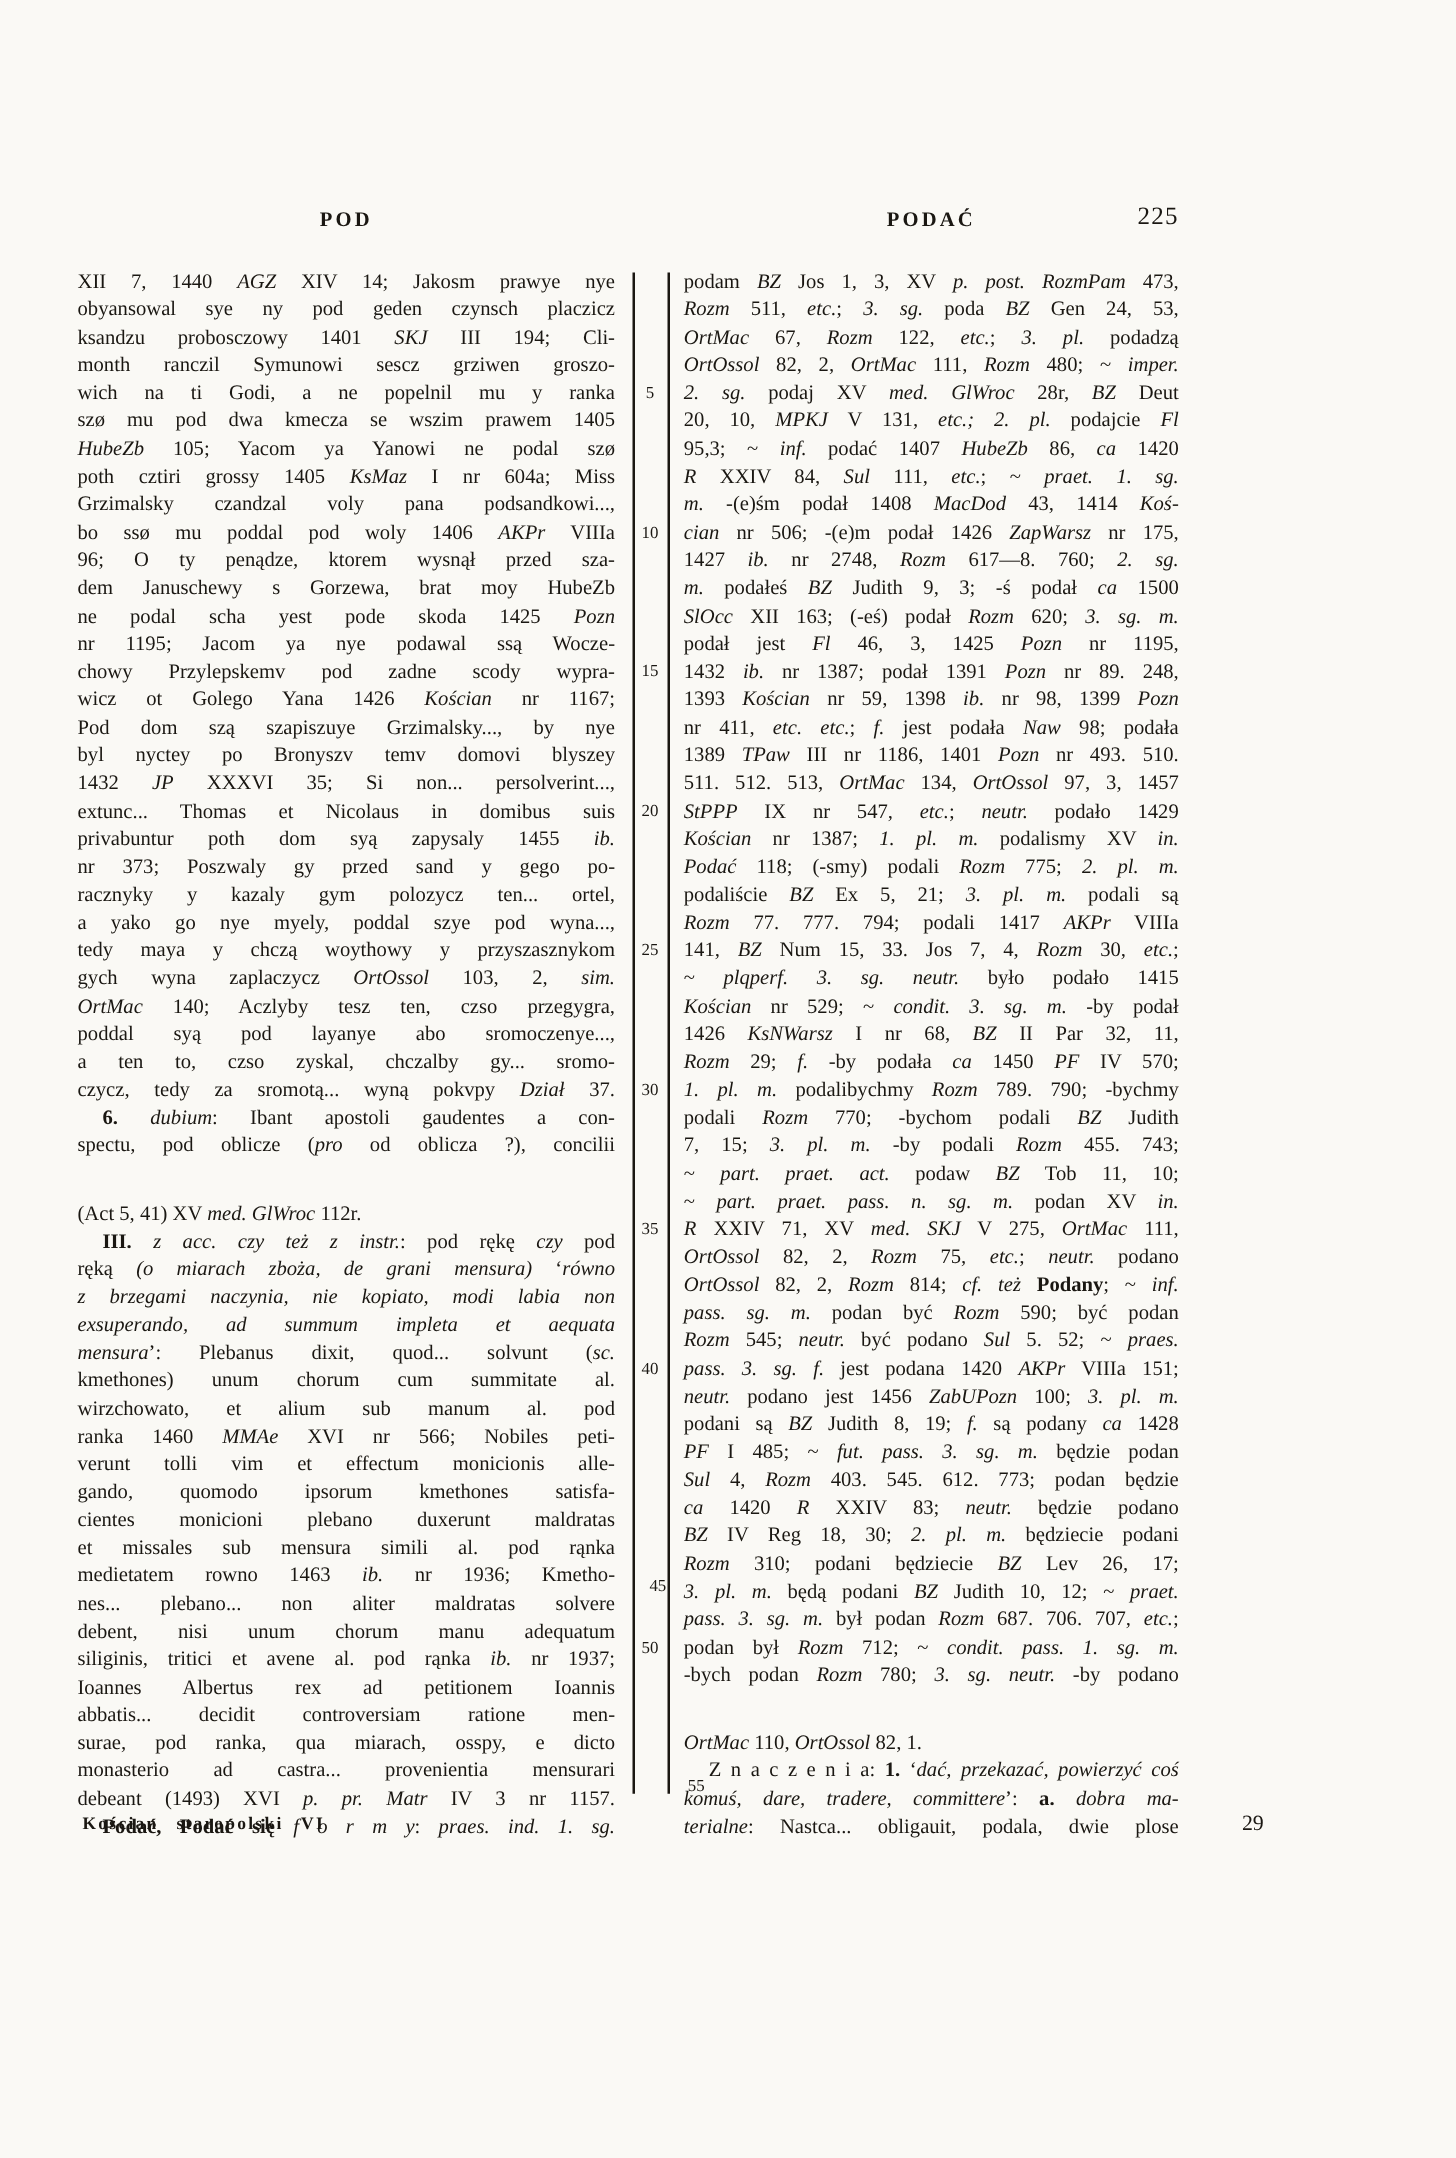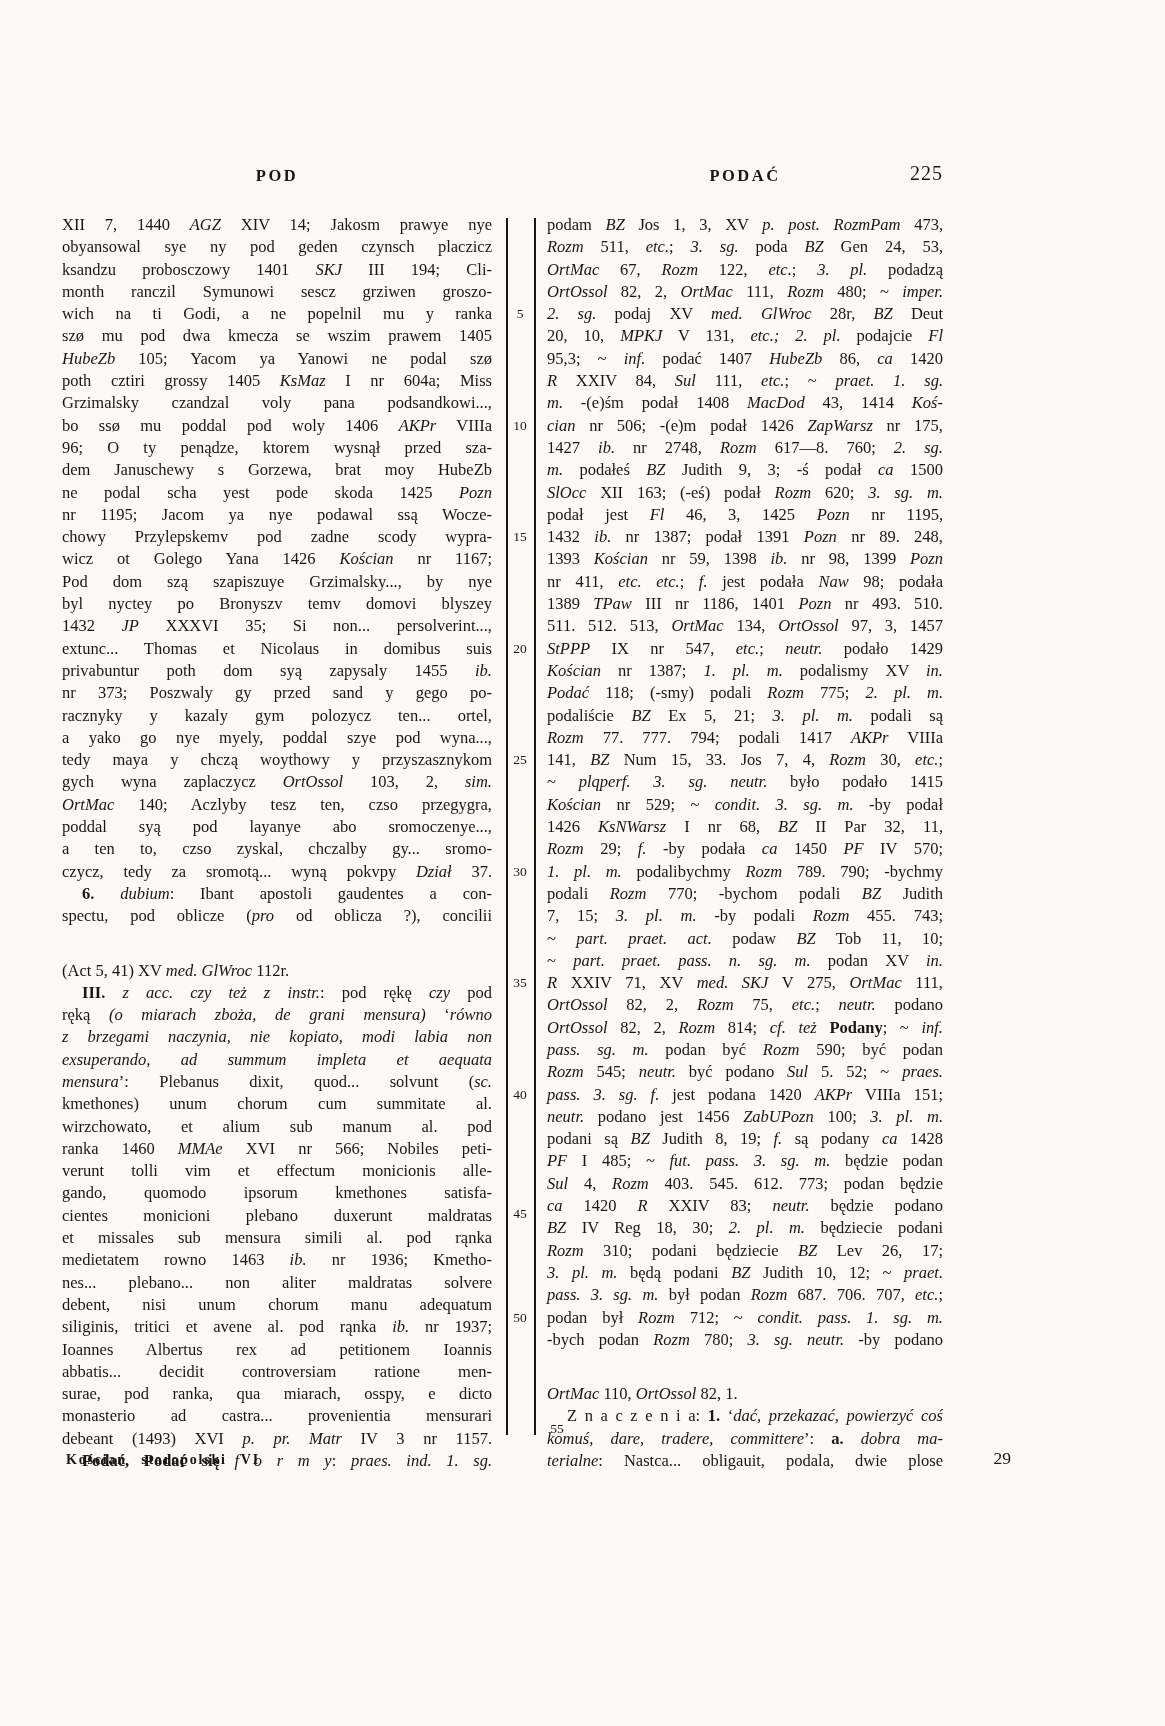--- a/index.html
+++ b/index.html
@@ -89,21 +89,21 @@
 
   <div id="gutter">
       <div class="gutter-num" style="top: 303.2px;">5</div>
       <div class="gutter-num" style="top: 414.7px;">10</div>
       <div class="gutter-num" style="top: 526.2px;">15</div>
       <div class="gutter-num" style="top: 637.7px;">20</div>
       <div class="gutter-num" style="top: 749.2px;">25</div>
       <div class="gutter-num" style="top: 860.7px;">30</div>
       <div class="gutter-num" style="top: 972.2px;">35</div>
       <div class="gutter-num" style="top: 1083.7px;">40</div>
-      <div class="gutter-num" style="top: 1203px;">45</div>
+      <div class="gutter-num" style="top: 1258px; text-align: right;">45</div>
       <div class="gutter-num" style="top: 1306.7px;">50</div>
       <div class="gutter-num" style="top: 1418.2px; margin-left: 37px;">55</div>
     </div>
 
   <div class="col col-left" id="col-left">
       <div class="line">XII 7, 1440 <i>AGZ</i> XIV 14; Jakosm prawye nye</div>
       <div class="line">obyansowal sye ny pod geden czynsch placzicz</div>
       <div class="line">ksandzu probosczowy 1401 <i>SKJ</i> III 194; Cli-</div>
       <div class="line">month ranczil Symunowi sescz grziwen groszo-</div>
       <div class="line">wich na ti Godi, a ne popelnil mu y ranka</div>

